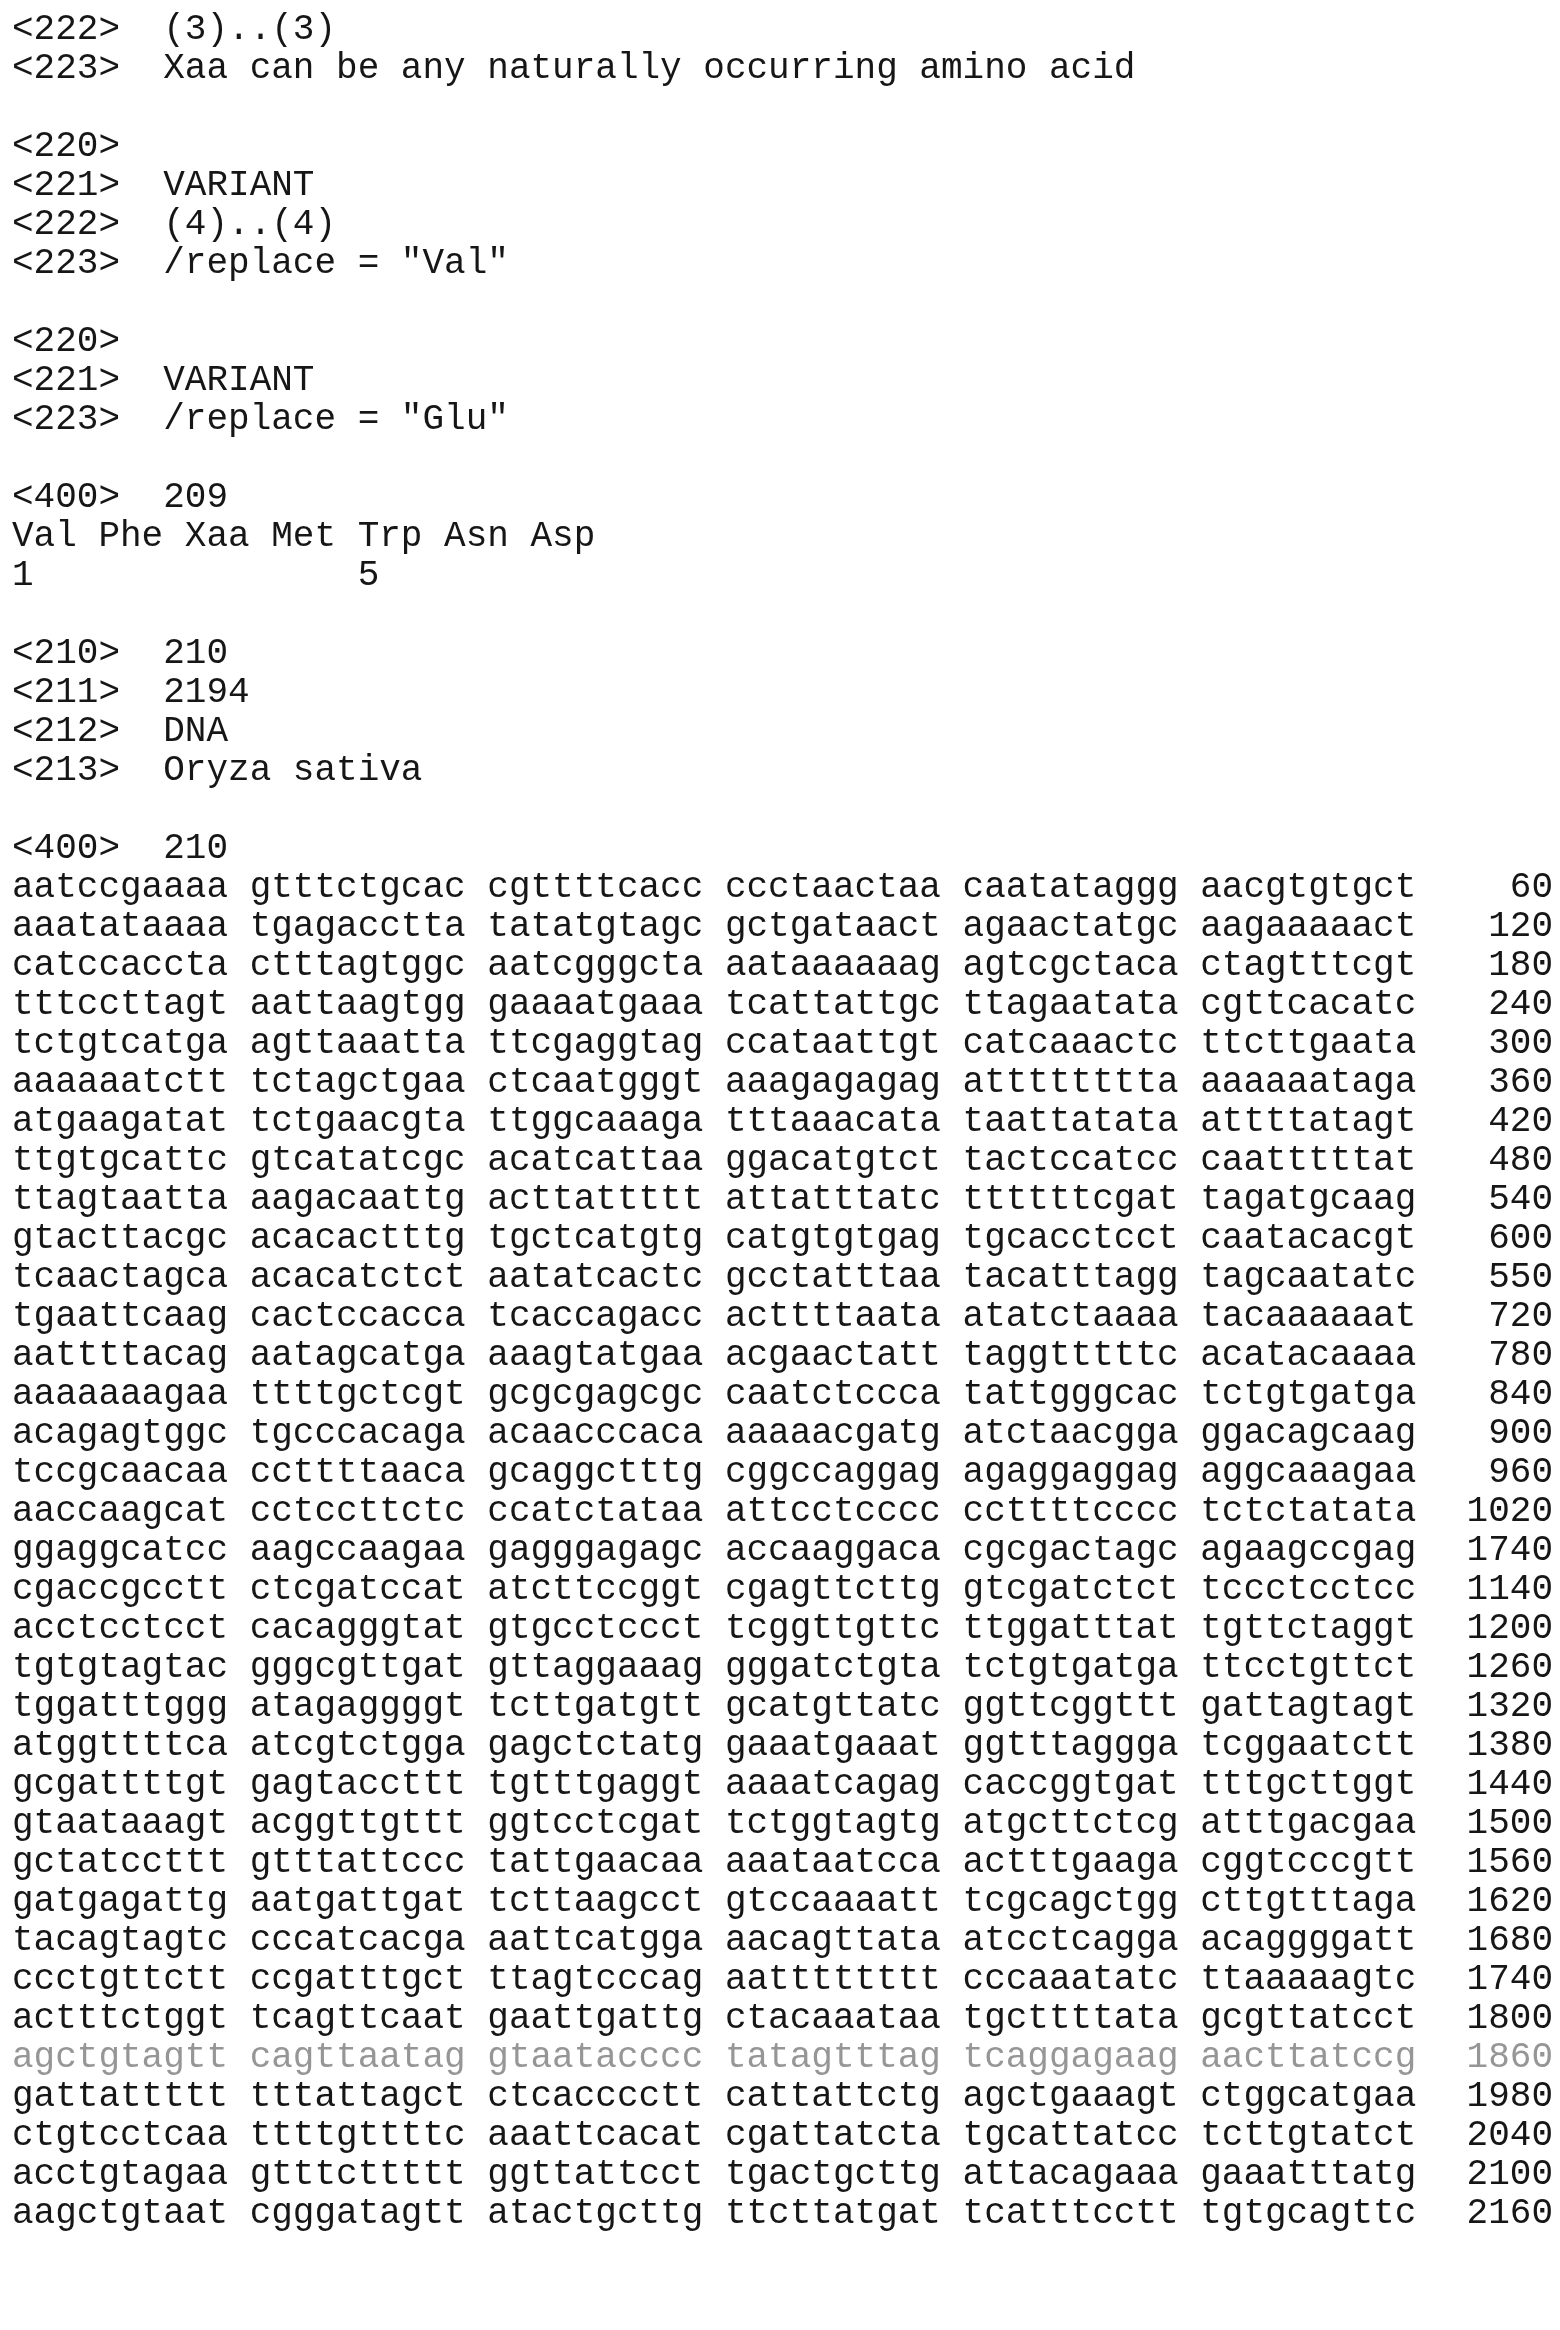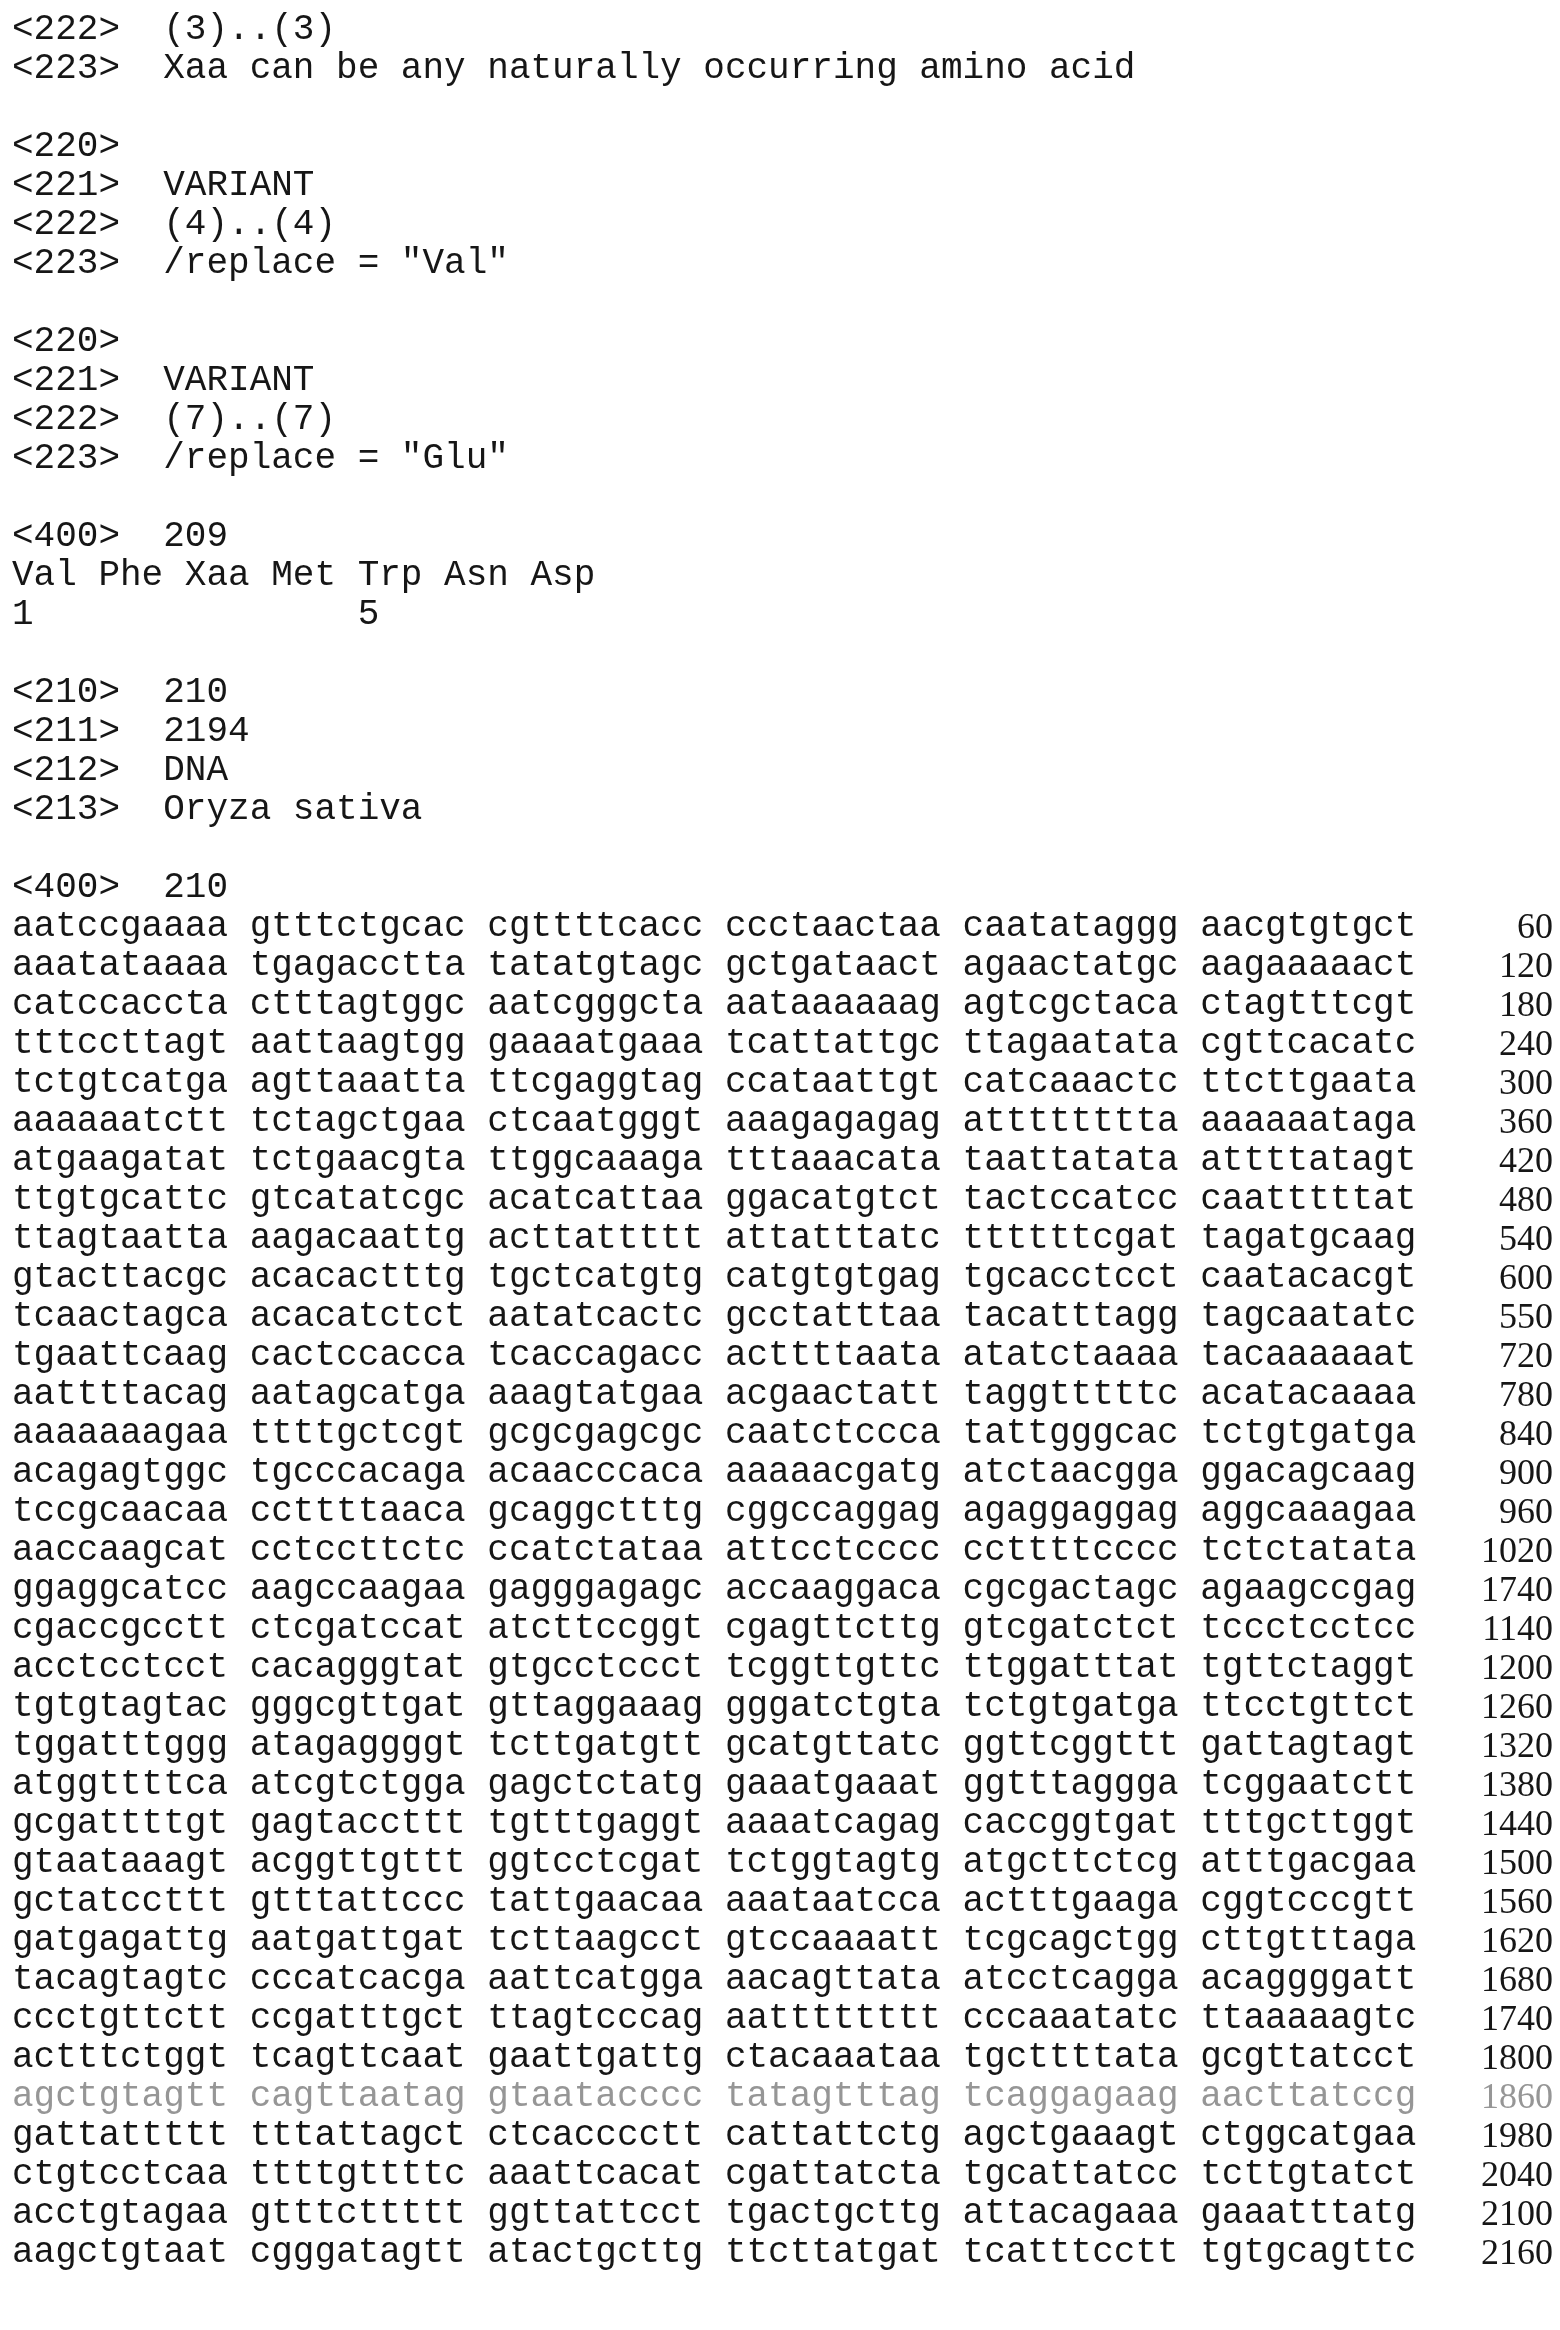--- a/index.html
+++ b/index.html
@@ -30,21 +30,20 @@
     width: 1541px;
   }
   .bases {
     white-space: pre;
     flex: 0 0 auto;
   }
   .num {
     margin-left: auto;
     white-space: pre;
     text-align: right;
-    font-family: Liberation Serif, serif;
   }
   .faded {
     color: #969696;
     filter: blur(0.3px);
   }
   .faded2 {
     color: #a3a3a3;
     filter: blur(0.5px);
   }
 </style>
@@ -68,21 +67,20 @@
       <div class="line">&lt;222&gt;  (4)..(4)</div>
 
       <div class="line">&lt;223&gt;  /replace = "Val"</div>
 
       <div class="line"></div>
 
       <div class="line">&lt;220&gt;</div>
 
       <div class="line">&lt;221&gt;  VARIANT</div>
 
-      <div class="line">&lt;222&gt;  (7)..(7)</div>
 
       <div class="line">&lt;223&gt;  /replace = "Glu"</div>
 
       <div class="line"></div>
 
       <div class="line">&lt;400&gt;  209</div>
 
       <div class="line">Val Phe Xaa Met Trp Asn Asp</div>
 
       <div class="line">1               5</div>

